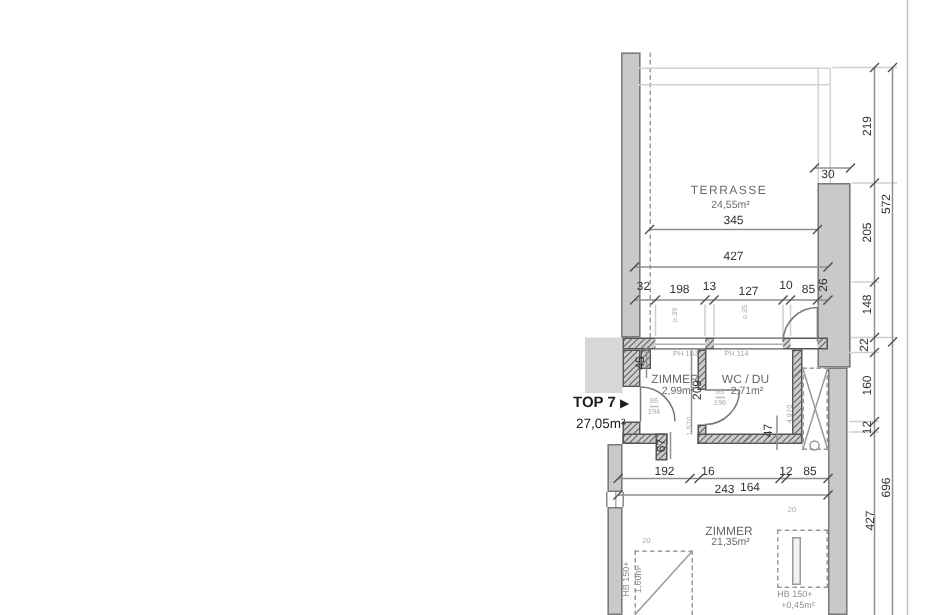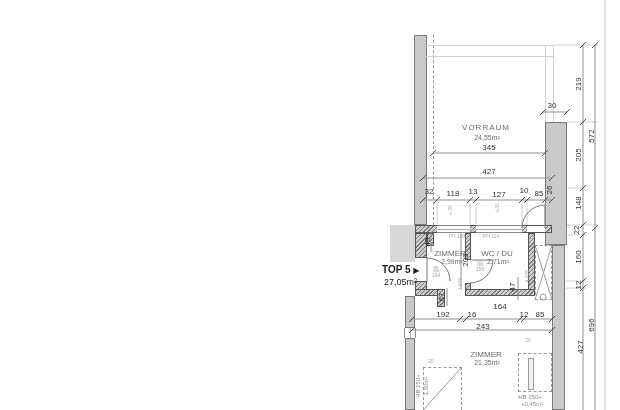--- a/index.html
+++ b/index.html
@@ -153,56 +153,56 @@
     <g stroke="#9a9a9a" stroke-width="1" fill="none">
       <line x1="535" y1="245" x2="552" y2="300"></line>
       <line x1="552" y1="245" x2="535" y2="300"></line>
       <circle cx="543" cy="297" r="3"></circle>
     </g>
     <g stroke="#9a9a9a" stroke-width="1">
       <line x1="424" y1="409" x2="461" y2="368"></line>
     </g>
   </svg>
 
-  <span class="lbl room" style="left:486px;top:127px;">VORRAUM</span>
+  <span class="lbl room" style="left:486px;top:127px;">TERRASSE</span>
   <span class="lbl areatxt" style="left:487px;top:137px;">24,55m²</span>
   <span class="lbl room" style="left:450px;top:253px;letter-spacing:0;">ZIMMER</span>
   <span class="lbl areatxt" style="left:452px;top:261px;">2,99m²</span>
   <span class="lbl room" style="left:497px;top:253px;letter-spacing:0;">WC / DU</span>
   <span class="lbl areatxt" style="left:498px;top:261px;">2,71m²</span>
   <span class="lbl room" style="left:486px;top:354px;letter-spacing:0;text-align:right;">ZIMMER</span>
   <span class="lbl areatxt" style="left:487px;top:362px;">21,35m²</span>
 
-  <span class="unit" style="left:382px;top:269px;"><span>TOP 5</span> <span style="font-size:8px;">▶</span></span>
+  <span class="unit" style="left:382px;top:269px;"><span>TOP 7</span> <span style="font-size:8px;">▶</span></span>
   <span class="unitarea" style="left:384px;top:282px;">27,05m²</span>
 
   <span class="lbl dim" style="left:489px;top:147px;">345</span>
   <span class="lbl dim" style="left:489px;top:171px;">427</span>
   <span class="lbl dim" style="left:429px;top:191px;">32</span>
-  <span class="lbl dim" style="left:453px;top:193px;">118</span>
+  <span class="lbl dim" style="left:453px;top:193px;">198</span>
   <span class="lbl dim" style="left:473px;top:191px;">13</span>
   <span class="lbl dim" style="left:499px;top:194px;">127</span>
   <span class="lbl dim" style="left:524px;top:190px;">10</span>
   <span class="lbl dim" style="left:539px;top:193px;">85</span>
   <span class="lbl dim v" style="left:549px;top:190px;">26</span>
-  <span class="lbl dim" style="left:552px;top:105px;">30</span>
+  <span class="lbl dim" style="left:552px;top:116px;">30</span>
 
   <span class="lbl dim v" style="left:578px;top:84px;">219</span>
   <span class="lbl dim v" style="left:578px;top:155px;">205</span>
   <span class="lbl dim v" style="left:578px;top:203px;">148</span>
   <span class="lbl dim v" style="left:576px;top:230px;">22</span>
   <span class="lbl dim v" style="left:578px;top:257px;">160</span>
   <span class="lbl dim v" style="left:578px;top:285px;">12</span>
   <span class="lbl dim v" style="left:580px;top:347px;">427</span>
   <span class="lbl dim v" style="left:591px;top:136px;">572</span>
   <span class="lbl dim v" style="left:591px;top:325px;">696</span>
 
   <span class="lbl dim" style="left:443px;top:314px;">192</span>
   <span class="lbl dim" style="left:472px;top:314px;">16</span>
-  <span class="lbl dim" style="left:500px;top:306px;">164</span>
+  <span class="lbl dim" style="left:500px;top:325px;">164</span>
   <span class="lbl dim" style="left:524px;top:314px;">12</span>
   <span class="lbl dim" style="left:540px;top:314px;">85</span>
   <span class="lbl dim" style="left:483px;top:326px;">243</span>
 
   <span class="lbl dim v" style="left:427px;top:242px;">45</span>
   <span class="lbl dim v" style="left:465px;top:260px;">209</span>
   <span class="lbl dim v" style="left:441px;top:297px;">67</span>
   <span class="lbl dim v" style="left:512px;top:287px;">47</span>
 
   <span class="lbl tiny" style="left:457px;top:236px;">PH 103</span>

